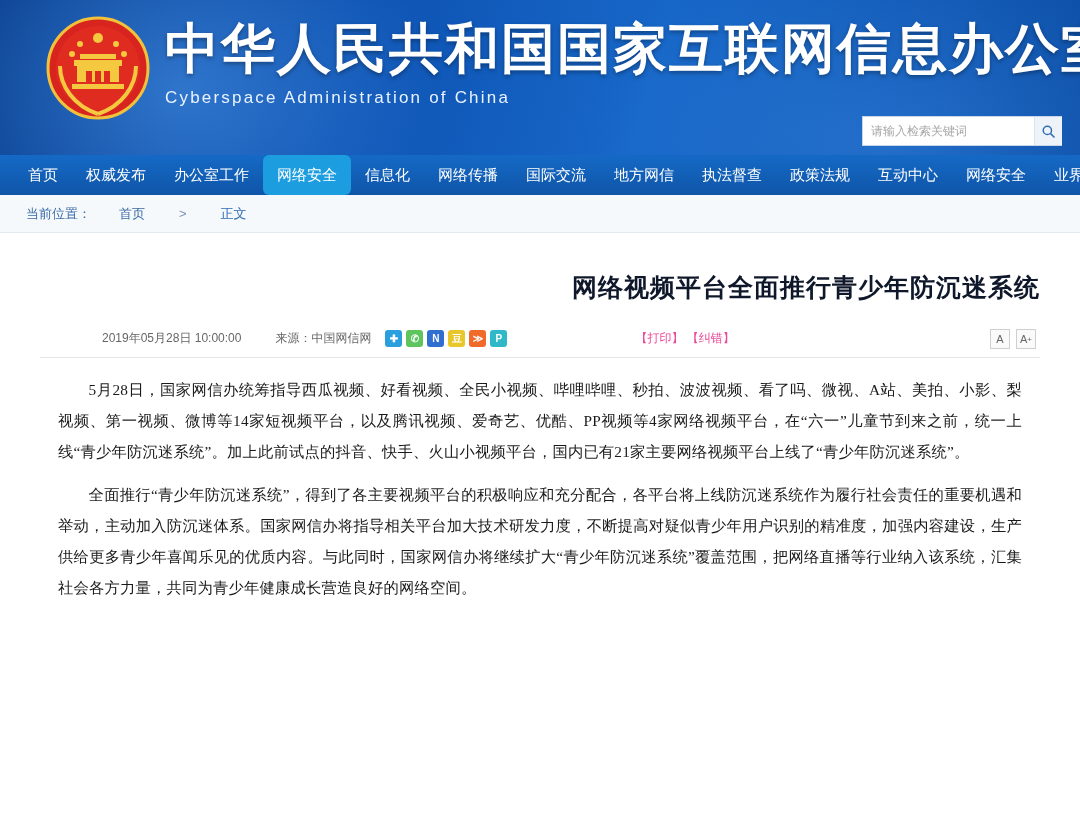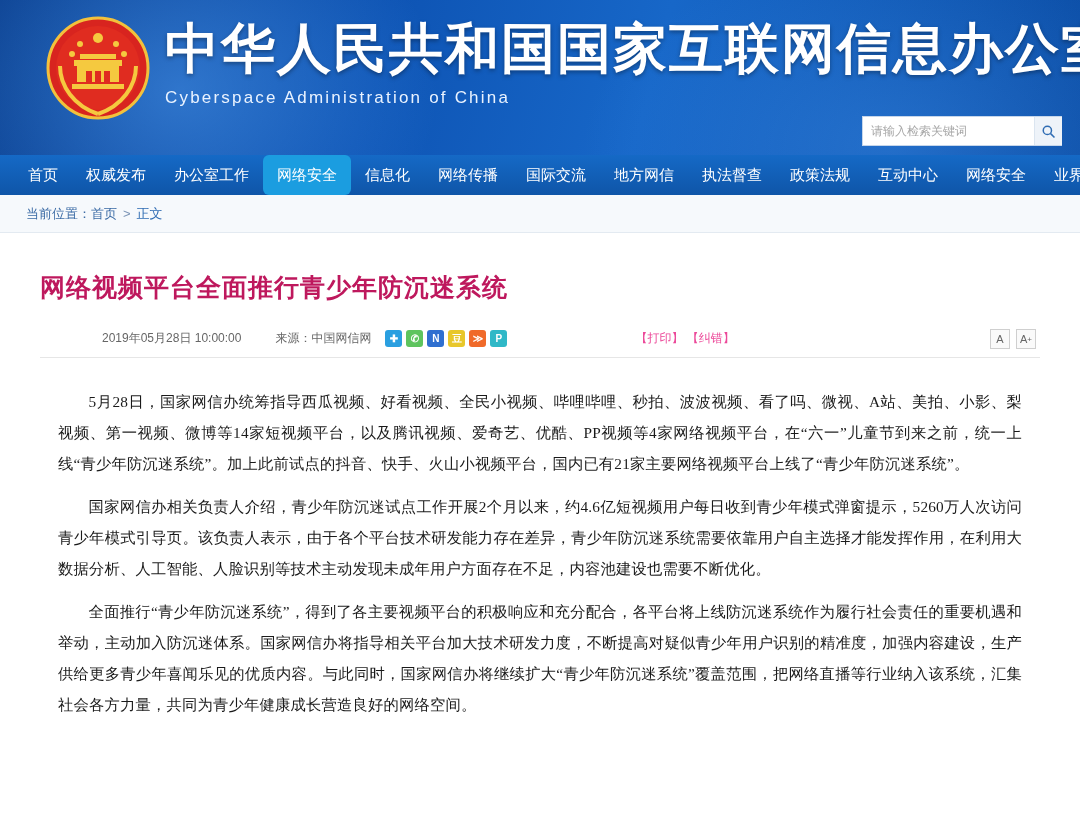--- a/index.html
+++ b/index.html
@@ -138,33 +138,34 @@
   
   .crumb-wrap {
     height: 38px;
     background: #f6f9fc;
     border-bottom: 1px solid #e3eaf1;
     display: flex;
     align-items: center;
     padding-left: 26px;
     font-size: 13px;
     color: #3b6ba5;
+    gap: 28px;
   }
   .crumb-wrap .sep { margin: 0 6px; color: #7a93b5; }
   .crumb-cur { color: #2f6cb3; font-family: Liberation Mono, monospace; }
 
   
   .article {
     padding: 0 40px;
   }
   .art-title {
-    text-align: left;
+    text-align: right;
     font-family: "Liberation Serif", serif;
     font-size: 25px;
-    color: #be185d;
+    color: #0f172a;
     font-weight: bold;
     letter-spacing: 1px;
     padding: 38px 0 26px;
   }
   .meta-row {
     display: flex;
     align-items: center;
     border-bottom: 1px solid #e6e6e6;
     padding: 0 6px 10px 6px;
     font-size: 12px;
@@ -218,21 +219,21 @@
     color: #666;
     display: flex; align-items: center; justify-content: center;
     cursor: pointer;
   }
   .fbtn sup { font-size: 8px; }
 
   .body-text {
     padding: 16px 18px 0 18px;
   }
   .body-text p {
-    margin: 12px 0 12px 0;
+    margin: 0 0 12px 0;
     font-family: "Liberation Serif", serif;
     font-size: 15.3px;
     line-height: 31px;
     color: #1a1a1a;
     text-align: justify;
     text-indent: 2em;
     letter-spacing: 0.2px;
   }
 </style>
 </head>
@@ -334,16 +335,15 @@
       </span>
       <span class="fbtn">
         <span>A</span>
           <sup>+</sup>
       </span>
     </span>
   </div>
 
   <div class="body-text">
     <p>5月28日，国家网信办统筹指导西瓜视频、好看视频、全民小视频、哔哩哔哩、秒拍、波波视频、看了吗、微视、A站、美拍、小影、梨视频、第一视频、微博等14家短视频平台，以及腾讯视频、爱奇艺、优酷、PP视频等4家网络视频平台，在“六一”儿童节到来之前，统一上线“青少年防沉迷系统”。加上此前试点的抖音、快手、火山小视频平台，国内已有21家主要网络视频平台上线了“青少年防沉迷系统”。</p>
-    <p>国家网信办相关负责人介绍，青少年防沉迷试点工作开展2个月以来，约4.6亿短视频用户每日收到青少年模式弹窗提示，5260万人次访问青少年模式引导页。该负责人表示，由于各个平台技术研发能力存在差异，青少年防沉迷系统需要依靠用户自主选择才能发挥作用，在利用大数据分析、人工智能、人脸识别等技术主动发现未成年用户方面存在不足，内容池建设也需要不断优化。</p>
     <p>全面推行“青少年防沉迷系统”，得到了各主要视频平台的积极响应和充分配合，各平台将上线防沉迷系统作为履行社会责任的重要机遇和举动，主动加入防沉迷体系。国家网信办将指导相关平台加大技术研发力度，不断提高对疑似青少年用户识别的精准度，加强内容建设，生产供给更多青少年喜闻乐见的优质内容。与此同时，国家网信办将继续扩大“青少年防沉迷系统”覆盖范围，把网络直播等行业纳入该系统，汇集社会各方力量，共同为青少年健康成长营造良好的网络空间。</p>
   </div>
 </div>
 
 </body></html>

